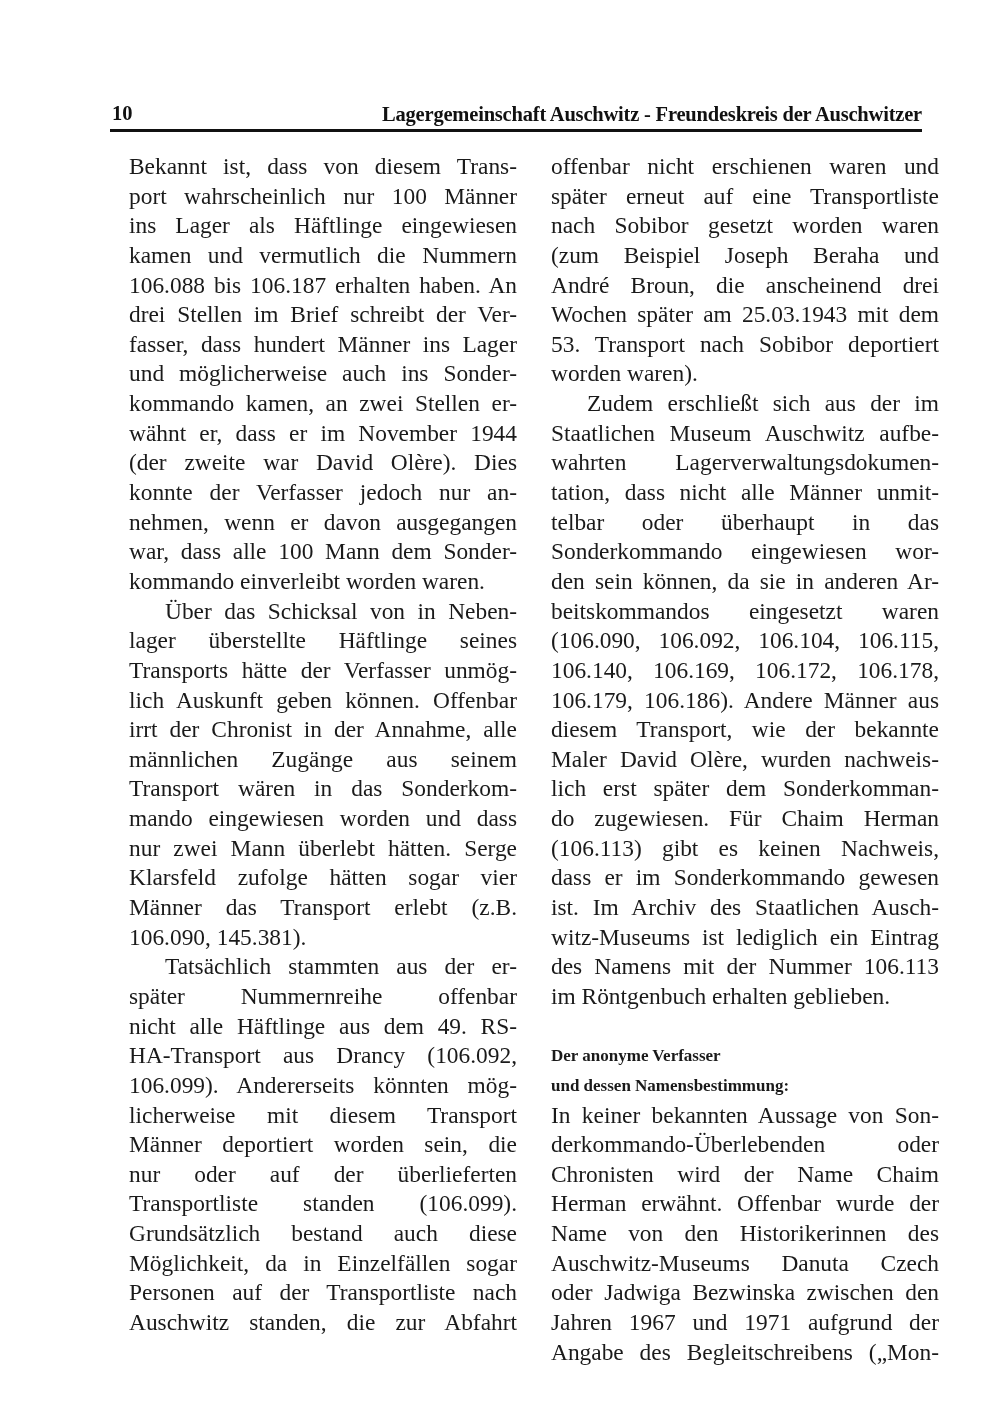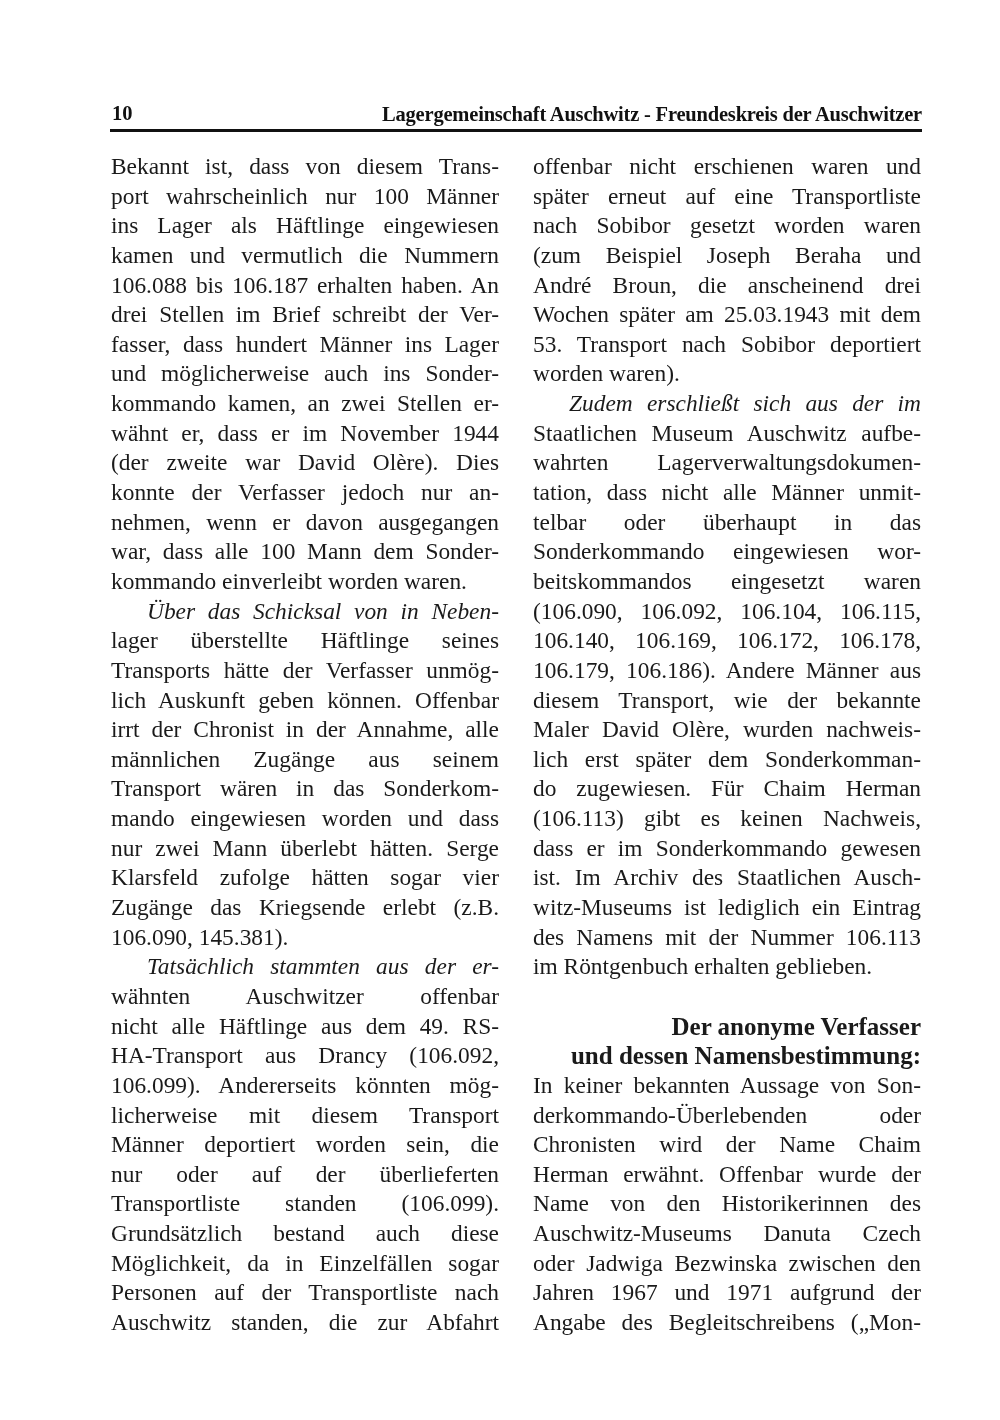--- a/index.html
+++ b/index.html
@@ -14,33 +14,33 @@
     font-weight: bold; font-size: 20.5px; color: #111;
   }
   .header .pagenum { position: absolute; left: 2px; top: 4px; }
   .header .runtitle { position: absolute; right: 0; top: 5px; letter-spacing: -0.2px; }
   .rule {
     position: absolute; left: 110px; top: 129px; width: 812px; height: 3px;
     background: #111;
   }
   .col {
     position: absolute; top: 152px; width: 388px;
-    font-size: 23.4px; line-height: 29.65px;
+    font-size: 23.4px; line-height: 29.65px; margin-left: 18px;
   }
   .col.left { left: 111px; }
   .col.right { left: 533px; }
   .line {
     display: block; white-space: nowrap; height: 29.65px;
     text-align: justify; text-align-last: justify;
   }
   .line.last { text-align-last: left; }
-  .line.indent { padding-left: 36px; font-style: italic; }
+  .line.indent { padding-left: 36px; }
   .heading {
-    display: block; text-align: right; font-weight: bold;
-    font-size: 25px; height: 29.65px; white-space: nowrap;
+    display: block; text-align: left; font-weight: bold;
+    font-size: 17px; height: 29.65px; white-space: nowrap;
   }
   .gap { display: block; height: 29.65px; }
 </style>
 </head>
 <body>
 
 <div class="header">
   <span class="pagenum">10</span>
   <span class="runtitle">Lagergemeinschaft Auschwitz - Freundeskreis der Auschwitzer</span>
 </div>
@@ -68,26 +68,26 @@
       <span class="line indent">Über das Schicksal von in Neben-</span>
       <span class="line">lager überstellte Häftlinge seines</span>
       <span class="line">Transports hätte der Verfasser unmög-</span>
       <span class="line">lich Auskunft geben können. Offenbar</span>
       <span class="line">irrt der Chronist in der Annahme, alle</span>
       <span class="line">männlichen Zugänge aus seinem</span>
       <span class="line">Transport wären in das Sonderkom-</span>
       <span class="line">mando eingewiesen worden und dass</span>
       <span class="line">nur zwei Mann überlebt hätten. Serge</span>
       <span class="line">Klarsfeld zufolge hätten sogar vier</span>
-      <span class="line">Zugänge das Kriegsende erlebt (z.B.</span>
+      <span class="line">Männer das Transport erlebt (z.B.</span>
       <span class="line last">106.090, 145.381).</span>
     </div>
     <div>
       <span class="line indent">Tatsächlich stammten aus der er-</span>
-      <span class="line">wähnten Auschwitzer offenbar</span>
+      <span class="line">später Nummernreihe offenbar</span>
       <span class="line">nicht alle Häftlinge aus dem 49. RS-</span>
       <span class="line">HA-Transport aus Drancy (106.092,</span>
       <span class="line">106.099). Andererseits könnten mög-</span>
       <span class="line">licherweise mit diesem Transport</span>
       <span class="line">Männer deportiert worden sein, die</span>
       <span class="line">nur oder auf der überlieferten</span>
       <span class="line">Transportliste standen (106.099).</span>
       <span class="line">Grundsätzlich bestand auch diese</span>
       <span class="line">Möglichkeit, da in Einzelfällen sogar</span>
       <span class="line">Personen auf der Transportliste nach</span>
@@ -107,20 +107,21 @@
         <span class="line">53. Transport nach Sobibor deportiert</span>
         <span class="line last">worden waren).</span>
       </div>
       <div>
         <span class="line indent">Zudem erschließt sich aus der im</span>
         <span class="line">Staatlichen Museum Auschwitz aufbe-</span>
         <span class="line">wahrten Lagerverwaltungsdokumen-</span>
         <span class="line">tation, dass nicht alle Männer unmit-</span>
         <span class="line">telbar oder überhaupt in das</span>
         <span class="line">Sonderkommando eingewiesen wor-</span>
+        <span class="line">den sein können, da sie in anderen Ar-</span>
         <span class="line">beitskommandos eingesetzt waren</span>
         <span class="line">(106.090, 106.092, 106.104, 106.115,</span>
         <span class="line">106.140, 106.169, 106.172, 106.178,</span>
         <span class="line">106.179, 106.186). Andere Männer aus</span>
         <span class="line">diesem Transport, wie der bekannte</span>
         <span class="line">Maler David Olère, wurden nachweis-</span>
         <span class="line">lich erst später dem Sonderkomman-</span>
         <span class="line">do zugewiesen. Für Chaim Herman</span>
         <span class="line">(106.113) gibt es keinen Nachweis,</span>
         <span class="line">dass er im Sonderkommando gewesen</span>

